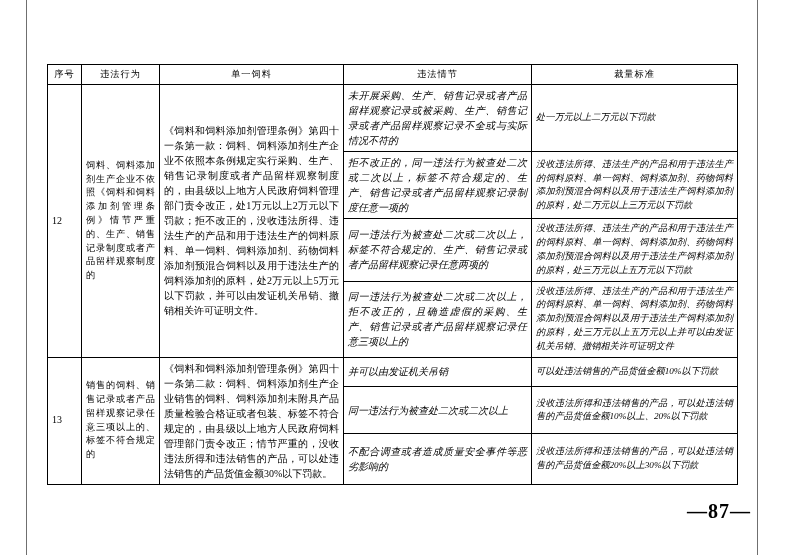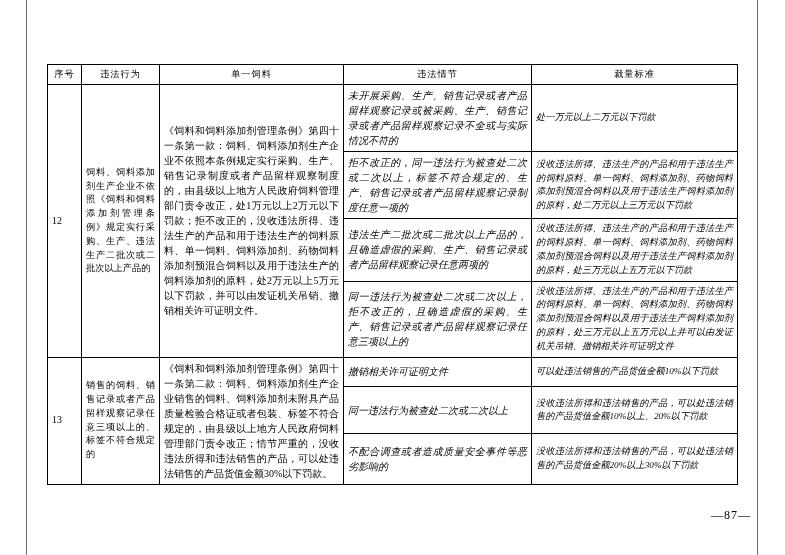--- a/index.html
+++ b/index.html
@@ -95,22 +95,22 @@
     font-size: 9.2px;
     line-height: 1.5;
     text-align: justify;
     text-justify: inter-ideograph;
     font-style: italic;
   }
   .pagenum {
     position: absolute;
     right: 48px;
     bottom: 32px;
-    font-size: 12px;
-    font-weight: normal;
+    font-size: 20px;
+    font-weight: bold;
     letter-spacing: 1px;
     font-family: "Liberation Serif", "DejaVu Serif", serif;
   }
 </style>
 </head>
 <body>
 
 <div class="page">
   <div class="edge-rule left"></div>
   <div class="edge-rule right"></div>
@@ -133,21 +133,21 @@
           <th>裁量标准</th>
         </tr>
       </thead>
       <tbody>
 
         <tr>
           <td class="center" rowspan="4">
             <span class="cell-text cell-no">12</span>
           </td>
           <td rowspan="4">
-            <span class="cell-text cell-act">饲料、饲料添加剂生产企业不依照《饲料和饲料添加剂管理条例》规定实行采购、生产、违法生产二批次或二批次以上产品的</span>
+            <span class="cell-text cell-act">饲料、饲料添加剂生产企业不依照《饲料和饲料添加剂管理条例》情节严重的、生产、销售记录制度或者产品留样观察制度的</span>
           </td>
           <td rowspan="4">
             <span class="cell-text cell-basis">《饲料和饲料添加剂管理条例》第四十一条第一款：饲料、饲料添加剂生产企业不依照本条例规定实行采购、生产、销售记录制度或者产品留样观察制度的，由县级以上地方人民政府饲料管理部门责令改正，处1万元以上2万元以下罚款；拒不改正的，没收违法所得、违法生产的产品和用于违法生产的饲料原料、单一饲料、饲料添加剂、药物饲料添加剂预混合饲料以及用于违法生产的饲料添加剂的原料，处2万元以上5万元以下罚款，并可以由发证机关吊销、撤销相关许可证明文件。</span>
           </td>
           <td>
             <span class="cell-text cell-circ">未开展采购、生产、销售记录或者产品留样观察记录或被采购、生产、销售记录或者产品留样观察记录不全或与实际情况不符的</span>
           </td>
           <td>
             <span class="cell-text cell-std">处一万元以上二万元以下罚款</span>
           </td>
@@ -155,21 +155,21 @@
         <tr>
           <td>
             <span class="cell-text cell-circ">拒不改正的，同一违法行为被查处二次或二次以上，标签不符合规定的、生产、销售记录或者产品留样观察记录制度任意一项的</span>
           </td>
           <td>
             <span class="cell-text cell-std">没收违法所得、违法生产的产品和用于违法生产的饲料原料、单一饲料、饲料添加剂、药物饲料添加剂预混合饲料以及用于违法生产饲料添加剂的原料，处二万元以上三万元以下罚款</span>
           </td>
         </tr>
         <tr>
           <td>
-            <span class="cell-text cell-circ">违法生产二批次或二批次以上产品的，且确造虚假的采购、生产、销售记录或者产品留样观察记录任意两项的</span>
+            <span class="cell-text cell-circ">同一违法行为被查处二次或二次以上，标签不符合规定的、生产、销售记录或者产品留样观察记录任意两项的</span>
           </td>
           <td>
             <span class="cell-text cell-std">没收违法所得、违法生产的产品和用于违法生产的饲料原料、单一饲料、饲料添加剂、药物饲料添加剂预混合饲料以及用于违法生产饲料添加剂的原料，处三万元以上五万元以下罚款</span>
           </td>
         </tr>
         <tr>
           <td>
             <span class="cell-text cell-circ">同一违法行为被查处二次或二次以上，拒不改正的，且确造虚假的采购、生产、销售记录或者产品留样观察记录任意三项以上的</span>
           </td>
           <td>
@@ -181,21 +181,21 @@
           <td class="center" rowspan="3">
             <span class="cell-text cell-no">13</span>
           </td>
           <td rowspan="3">
             <span class="cell-text cell-act">销售的饲料、销售记录或者产品留样观察记录任意三项以上的、标签不符合规定的</span>
           </td>
           <td rowspan="3">
             <span class="cell-text cell-basis">《饲料和饲料添加剂管理条例》第四十一条第二款：饲料、饲料添加剂生产企业销售的饲料、饲料添加剂未附具产品质量检验合格证或者包装、标签不符合规定的，由县级以上地方人民政府饲料管理部门责令改正；情节严重的，没收违法所得和违法销售的产品，可以处违法销售的产品货值金额30%以下罚款。</span>
           </td>
           <td>
-            <span class="cell-text cell-circ">撤销相关许可证明文件</span>
+            <span class="cell-text cell-circ">并可以由发证机关吊销</span>
           </td>
           <td>
             <span class="cell-text cell-std">可以处违法销售的产品货值金额10%以下罚款</span>
           </td>
         </tr>
         <tr>
           <td>
             <span class="cell-text cell-circ">同一违法行为被查处二次或二次以上</span>
           </td>
           <td>

